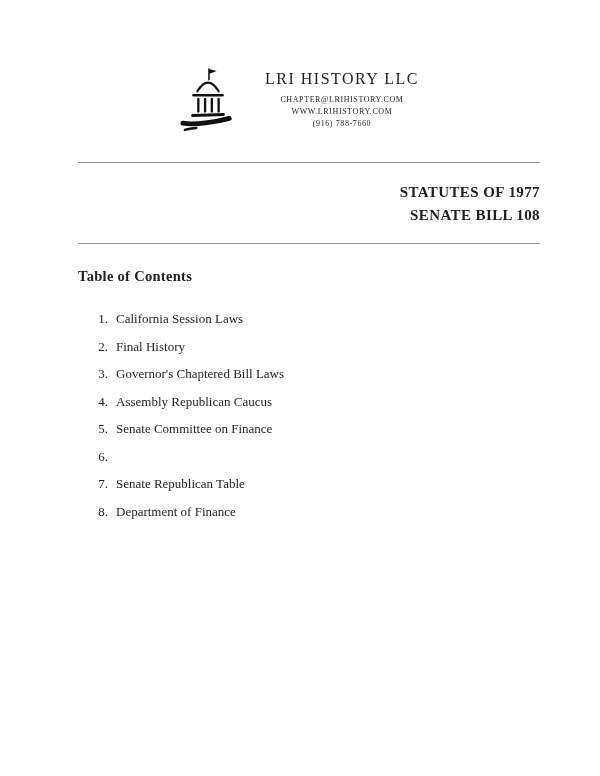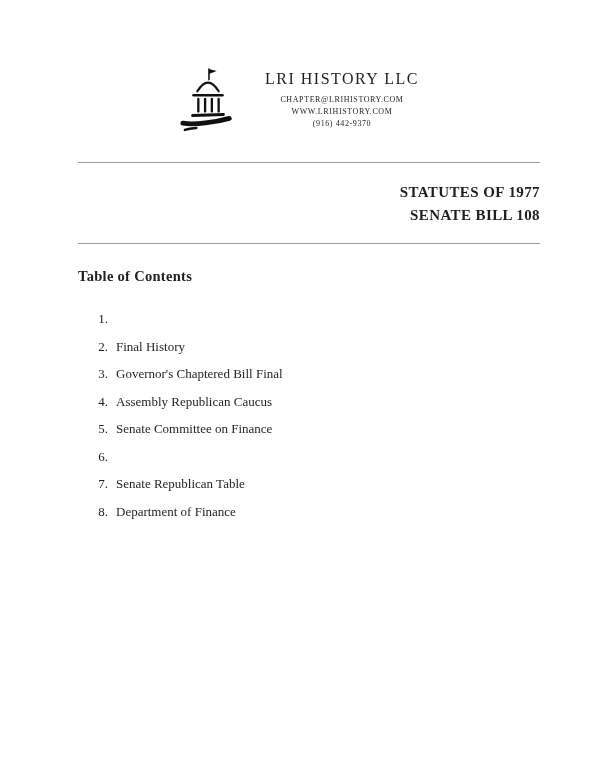--- a/index.html
+++ b/index.html
@@ -107,46 +107,47 @@
 
         <path d="M14,52 L46,51" stroke-width="3"></path>
         <path d="M4,60 C16,62 38,59 52,55" stroke-width="5"></path>
         <path d="M6,67 C10,66 14,65 18,65" stroke-width="2.4"></path>
       </svg>
     </div>
     <div class="letterhead-text">
       <div class="company">LRI HISTORY LLC</div>
       <div class="contact">CHAPTER@LRIHISTORY.COM</div>
       <div class="contact">WWW.LRIHISTORY.COM</div>
-      <div class="contact">(916) 442-9370</div>
+      <div class="contact">(916) 788-7660</div>
     </div>
   </header>
 
   <hr class="rule rule-top">
 
   <div class="doc-ref">
     <div>STATUTES OF 1977</div>
     <div>SENATE BILL 108</div>
   </div>
 
   <hr class="rule rule-mid">
 
   <h1 class="toc-title">Table of Contents</h1>
 
   <ol class="toc-list">
     <li class="toc-item">
       <span class="num">1.</span>
+      <span class="label">California Session Laws</span>
     </li>
     <li class="toc-item">
       <span class="num">2.</span>
       <span class="label">Final History</span>
     </li>
     <li class="toc-item">
       <span class="num">3.</span>
-      <span class="label">Governor's Chaptered Bill Final</span>
+      <span class="label">Governor's Chaptered Bill Laws</span>
     </li>
     <li class="toc-item">
       <span class="num">4.</span>
       <span class="label">Assembly Republican Caucus</span>
     </li>
     <li class="toc-item">
       <span class="num">5.</span>
       <span class="label">Senate Committee on Finance</span>
     </li>
     <li class="toc-item">

